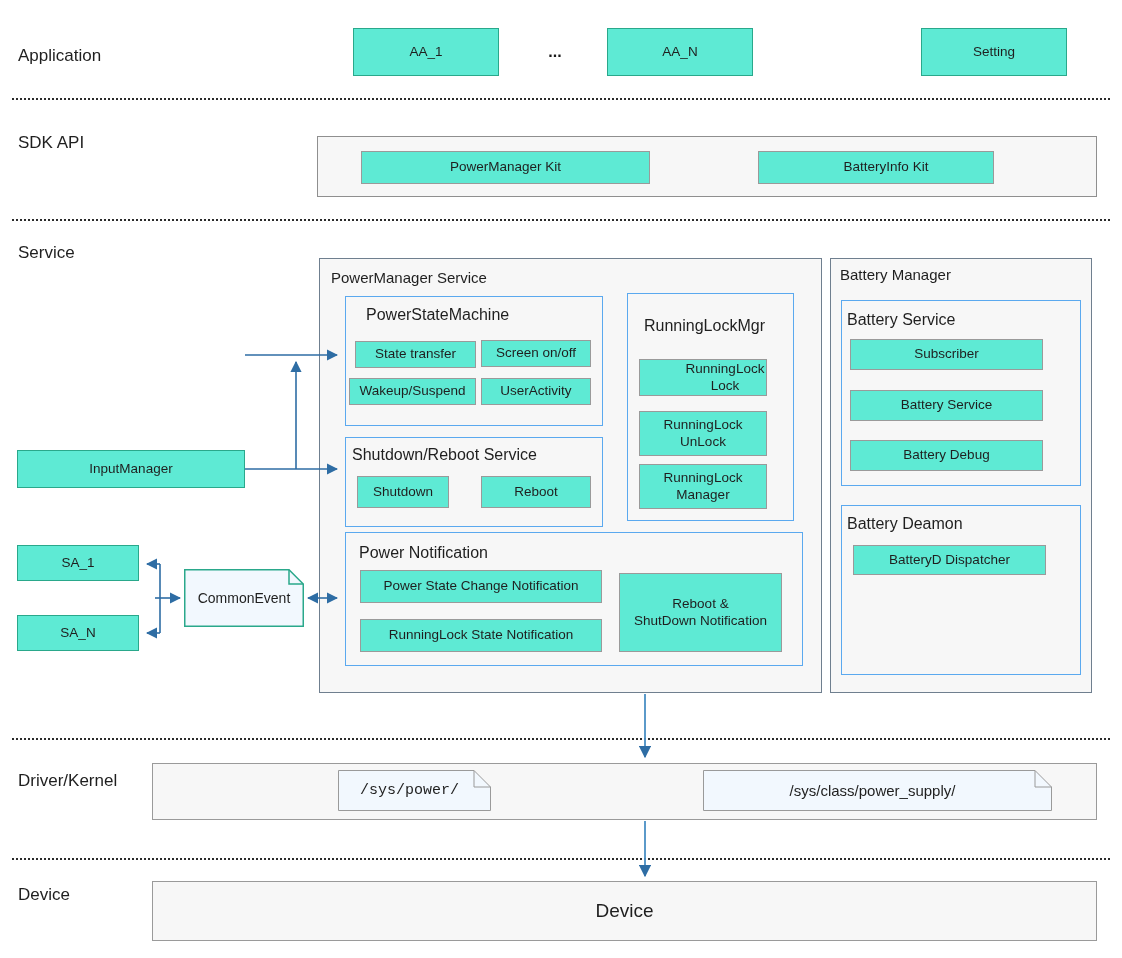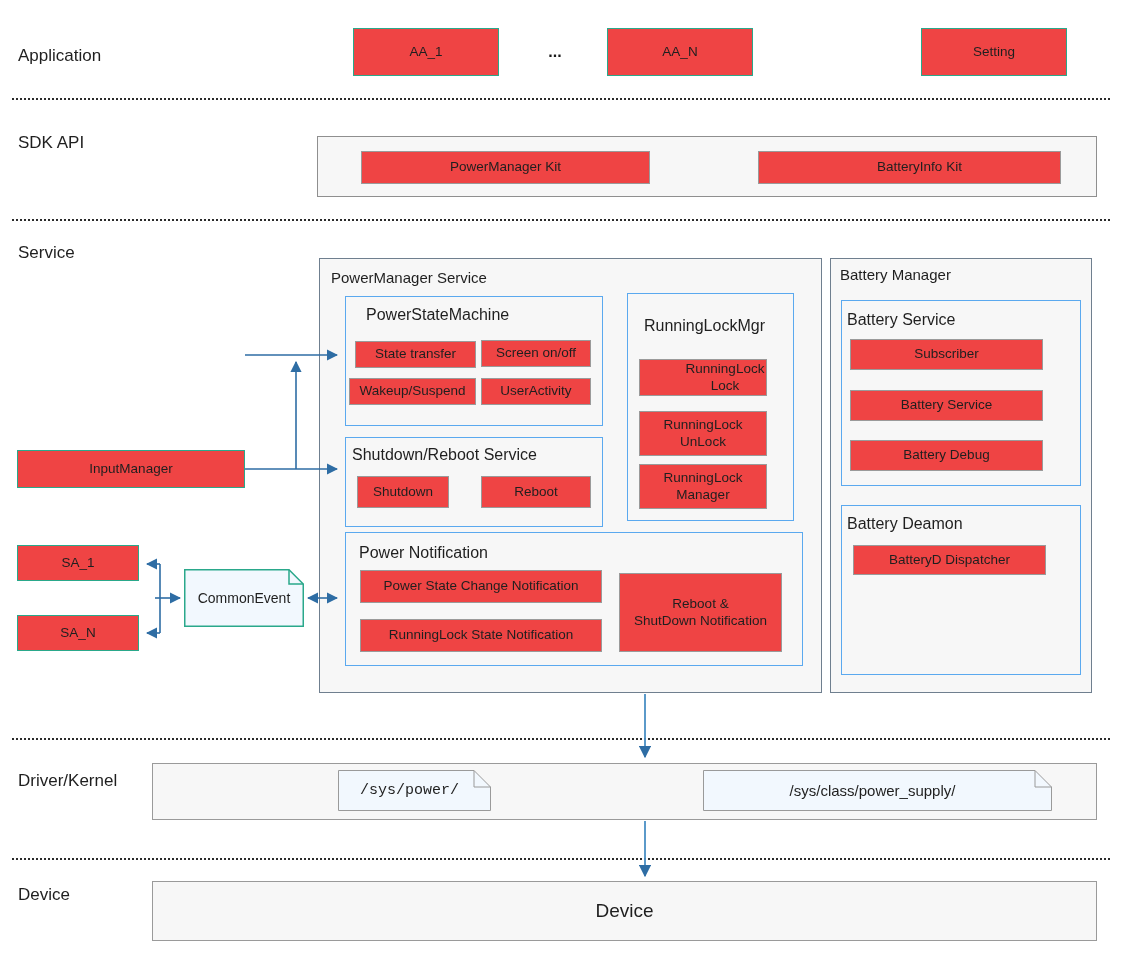--- a/index.html
+++ b/index.html
@@ -33,21 +33,21 @@
     border-top: 2px dotted #2b2b2b;
     height: 0;
   }
 
   
   .box {
     display: flex;
     align-items: center;
     justify-content: center;
     text-align: center;
-    background: #ef4444;
+    background: #5eead4;
     border: 1px solid #9a9a9a;
     font-size: 13.5px;
     color: #1f1f1f;
     line-height: 1.25;
     padding: 0 4px;
   }
   .box.teal   { border-color: #2aa88b; border-width: 1.5px; }
   .box.blue   { border-color: #7cb5f0; border-width: 1.5px; }
   .box.gray   { border-color: #9a9a9a; }
 
@@ -119,21 +119,21 @@
   <div class="abs divider" style="left:12px; top:738px; width:1098px;"></div>
   <div class="abs divider" style="left:12px; top:858px; width:1098px;"></div>
 
   <div class="abs box teal" style="left:353px; top:28px; width:146px; height:48px;">AA_1</div>
   <div class="abs" style="left:541px; top:40px; width:28px; height:24px; font-size:16px; font-weight:bold; text-align:center; line-height:24px;">...</div>
   <div class="abs box teal" style="left:607px; top:28px; width:146px; height:48px;">AA_N</div>
   <div class="abs box teal" style="left:921px; top:28px; width:146px; height:48px;">Setting</div>
 
   <div class="abs panel light" style="left:317px; top:136px; width:780px; height:61px;"></div>
   <div class="abs box gray" style="left:361px; top:151px; width:289px; height:33px;">PowerManager Kit</div>
-  <div class="abs box gray" style="left:758px; top:151px; width:303px; height:33px;padding-left:24px;">BatteryInfo Kit</div>
+  <div class="abs box gray" style="left:758px; top:151px; width:236px; height:33px;padding-left:24px;">BatteryInfo Kit</div>
 
   <div class="abs box teal" style="left:17px; top:450px; width:228px; height:38px;">InputManager</div>
   <div class="abs box teal" style="left:17px; top:545px; width:122px; height:36px;">SA_1</div>
   <div class="abs box teal" style="left:17px; top:615px; width:122px; height:36px;">SA_N</div>
 
   <div class="note" style="left:184px; top:569px; width:120px; height:58px;">
     <svg viewBox="0 0 120 58" preserveAspectRatio="none">
       <path d="M0.75 0.75 L105 0.75 L119.25 15 L119.25 57.25 L0.75 57.25 Z" fill="#f2f8fe" stroke="#2aa88b" stroke-width="1.5"></path>
       <path d="M105 0.75 L105 15 L119.25 15" fill="none" stroke="#2aa88b" stroke-width="1.5"></path>
     </svg>

